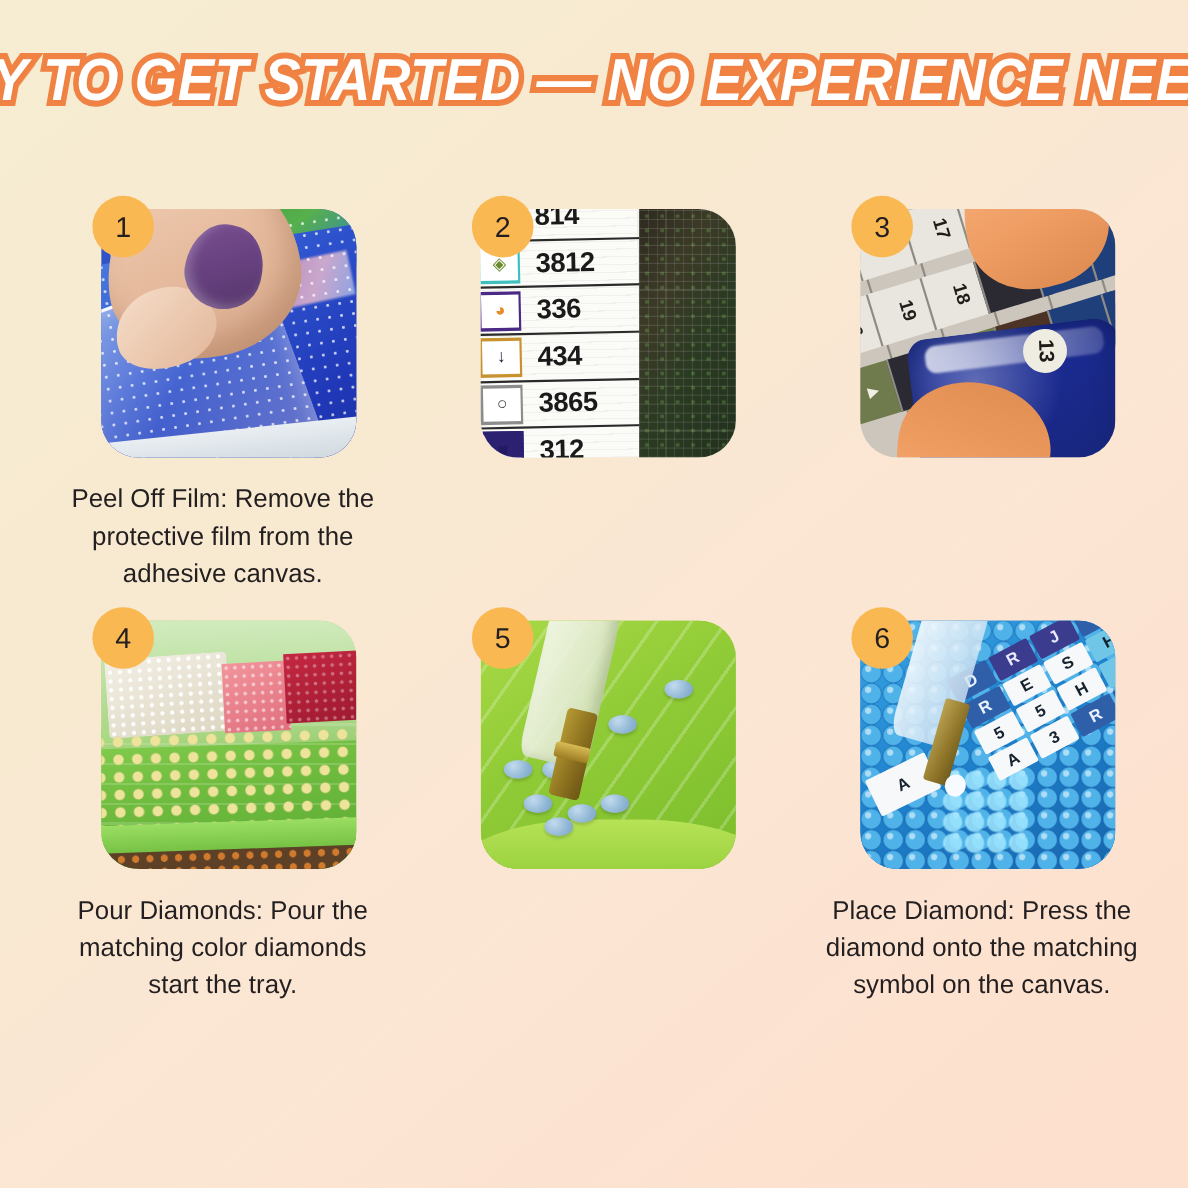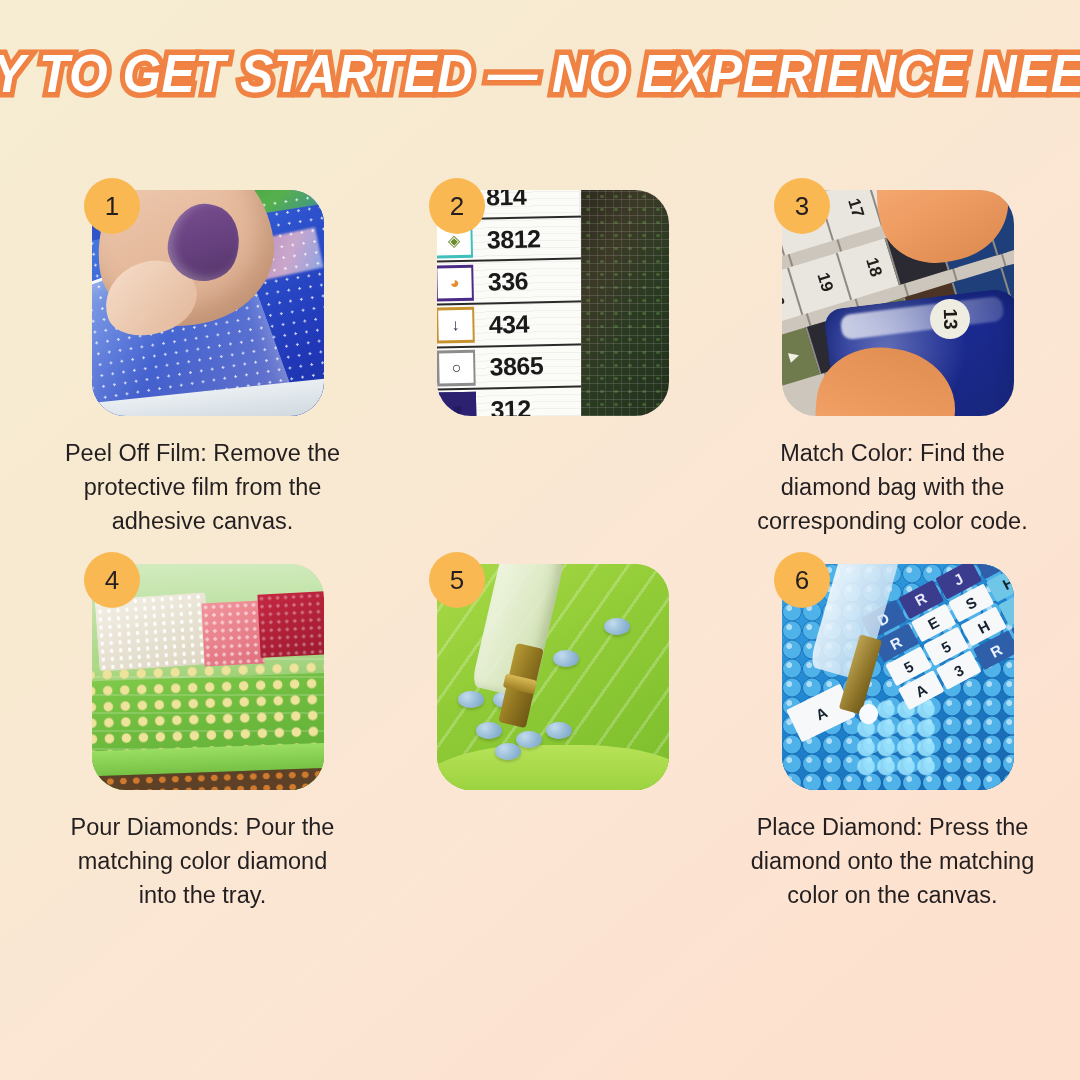--- a/index.html
+++ b/index.html
@@ -537,42 +537,41 @@
               </div>
             </div>
             <div class="bag"></div>
             <div class="baglabel">13</div>
             <div class="fingerA"></div>
             <div class="fingerB"></div>
           </div>
         </div>
         <div class="badge">3</div>
       </div>
-      <div class="caption">Match Color: Find the diamond bag with the corresponding color code.</div>
     </div>
 
     <div class="step">
       <div class="thumb-holder">
         <div class="thumb">
           <div class="art4">
             <div class="tray">
                 <div class="grooves"></div>
               </div>
             <div class="bagstrip"></div>
             <div class="white"></div>
             <div class="pink"></div>
             <div class="red"></div>
             <div class="beads"></div>
             <div class="trayedge"></div>
             <div class="underrow"></div>
           </div>
         </div>
         <div class="badge">4</div>
       </div>
-      <div class="caption">Pour Diamonds: Pour the matching color diamond into the tray.</div>
+      <div class="caption">Pour Diamonds: Pour the matching color diamonds start the tray.</div>
     </div>
 
     <div class="step">
       <div class="thumb-holder">
         <div class="thumb">
           <div class="art5">
             <div class="traybg"></div>
             <div class="lines"></div>
             <div class="wall"></div>
             <div class="d" style="left:72%;top:24%"></div>
@@ -627,17 +626,17 @@
             <div class="letters-left">
               <div class="sc w">A</div>
             </div>
             <div class="pen6"></div>
             <div class="tip6"></div>
             <div class="nib6"></div>
           </div>
         </div>
         <div class="badge">6</div>
       </div>
-      <div class="caption">Place Diamond: Press the diamond onto the matching color on the canvas.</div>
+      <div class="caption">Place Diamond: Press the diamond onto the matching symbol on the canvas.</div>
     </div>
 
   </div>
 </div>
 
 </body></html>

